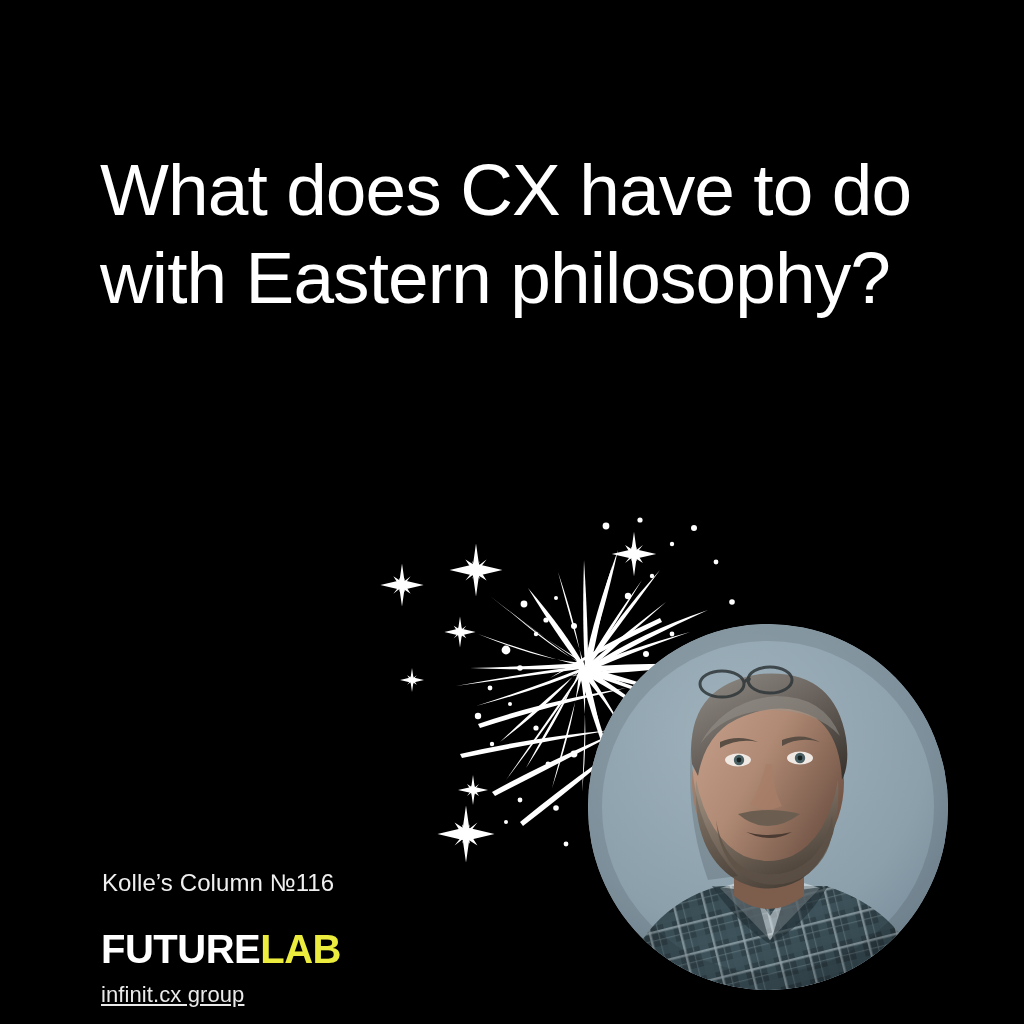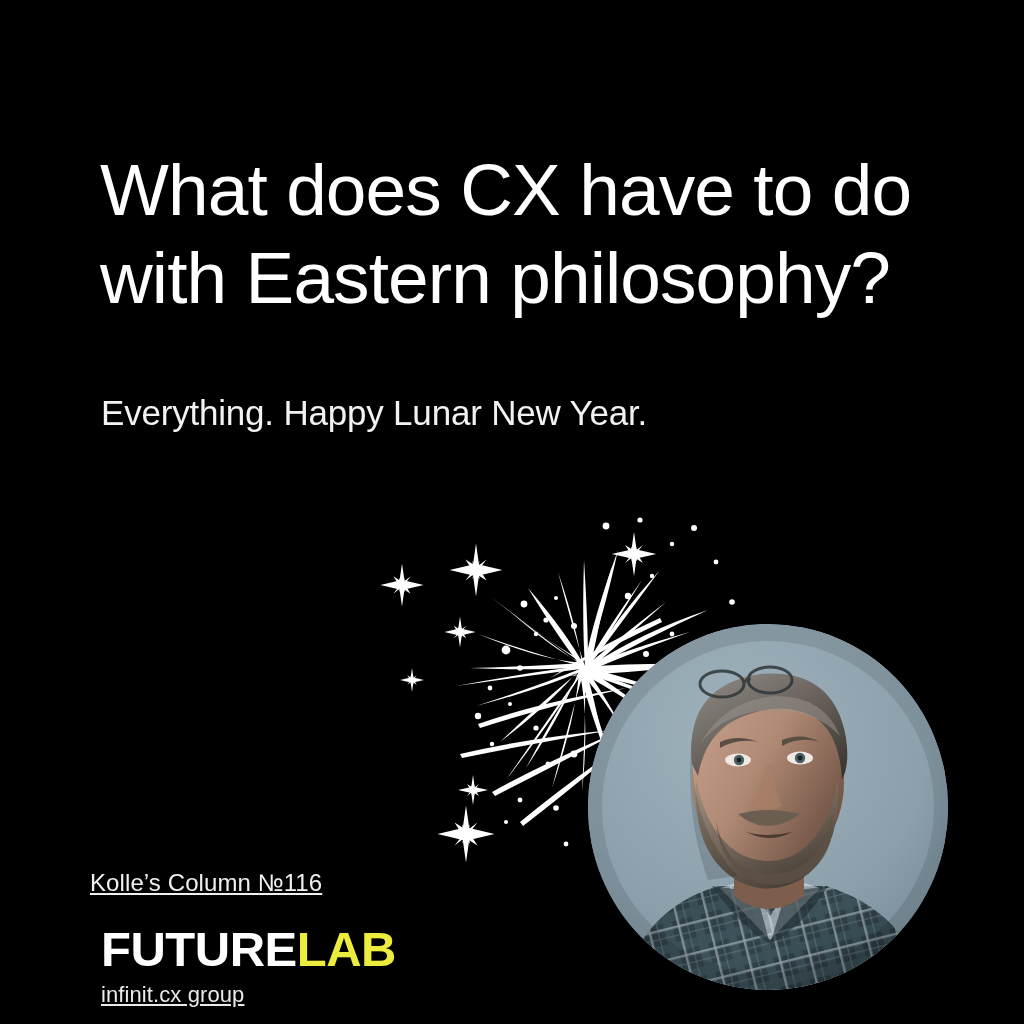--- a/index.html
+++ b/index.html
@@ -40,38 +40,37 @@
     color: #f2f2f2;
     font-size: 35px;
     line-height: 44px;
     font-weight: 400;
     letter-spacing: -0.2px;
   }
 
   
   .column-label {
     position: absolute;
-    left: 90px;
+    left: 102px;
     top: 826px;
     color: #f0f0f0;
     font-size: 24px;
     line-height: 30px;
     font-weight: 400;
     letter-spacing: 0.1px;
-    text-decoration: underline;
   }
 
   
   .logo-block {
     position: absolute;
     left: 101px;
     top: 880px;
   }
   .logo-wordmark {
-    font-size: 49px;
+    font-size: 40px;
     line-height: 54px;
     font-weight: 700;
     letter-spacing: -0.5px;
     white-space: nowrap;
   }
   .logo-future { color: #ffffff; }
   .logo-lab    { color: #ecec3e; }
   .logo-tagline {
     margin-top: 6px;
     color: #eaeaea;
@@ -307,21 +306,20 @@
         <path d="M104 112 Q 100 200 150 252 L 120 256 Q 96 190 104 112 Z" fill="#000000" opacity="0.14"></path>
 
         <circle cx="180" cy="183" r="183" fill="none" stroke="#000000" stroke-width="34" opacity="0.10"></circle>
       </g>
     </svg>
   </div>
 
   <div class="headline">What does CX have to do
 with Eastern philosophy?</div>
 
-  <div class="subtitle">Everything. Happy Lunar New Year.</div>
 
   <div class="column-label">Kolle’s Column №116</div>
 
   <div class="logo-block">
     <div class="logo-wordmark">
       <span class="logo-future">FUTURE</span><span class="logo-lab">LAB</span>
     </div>
     <div class="logo-tagline">infinit.cx group</div>
   </div>
 

